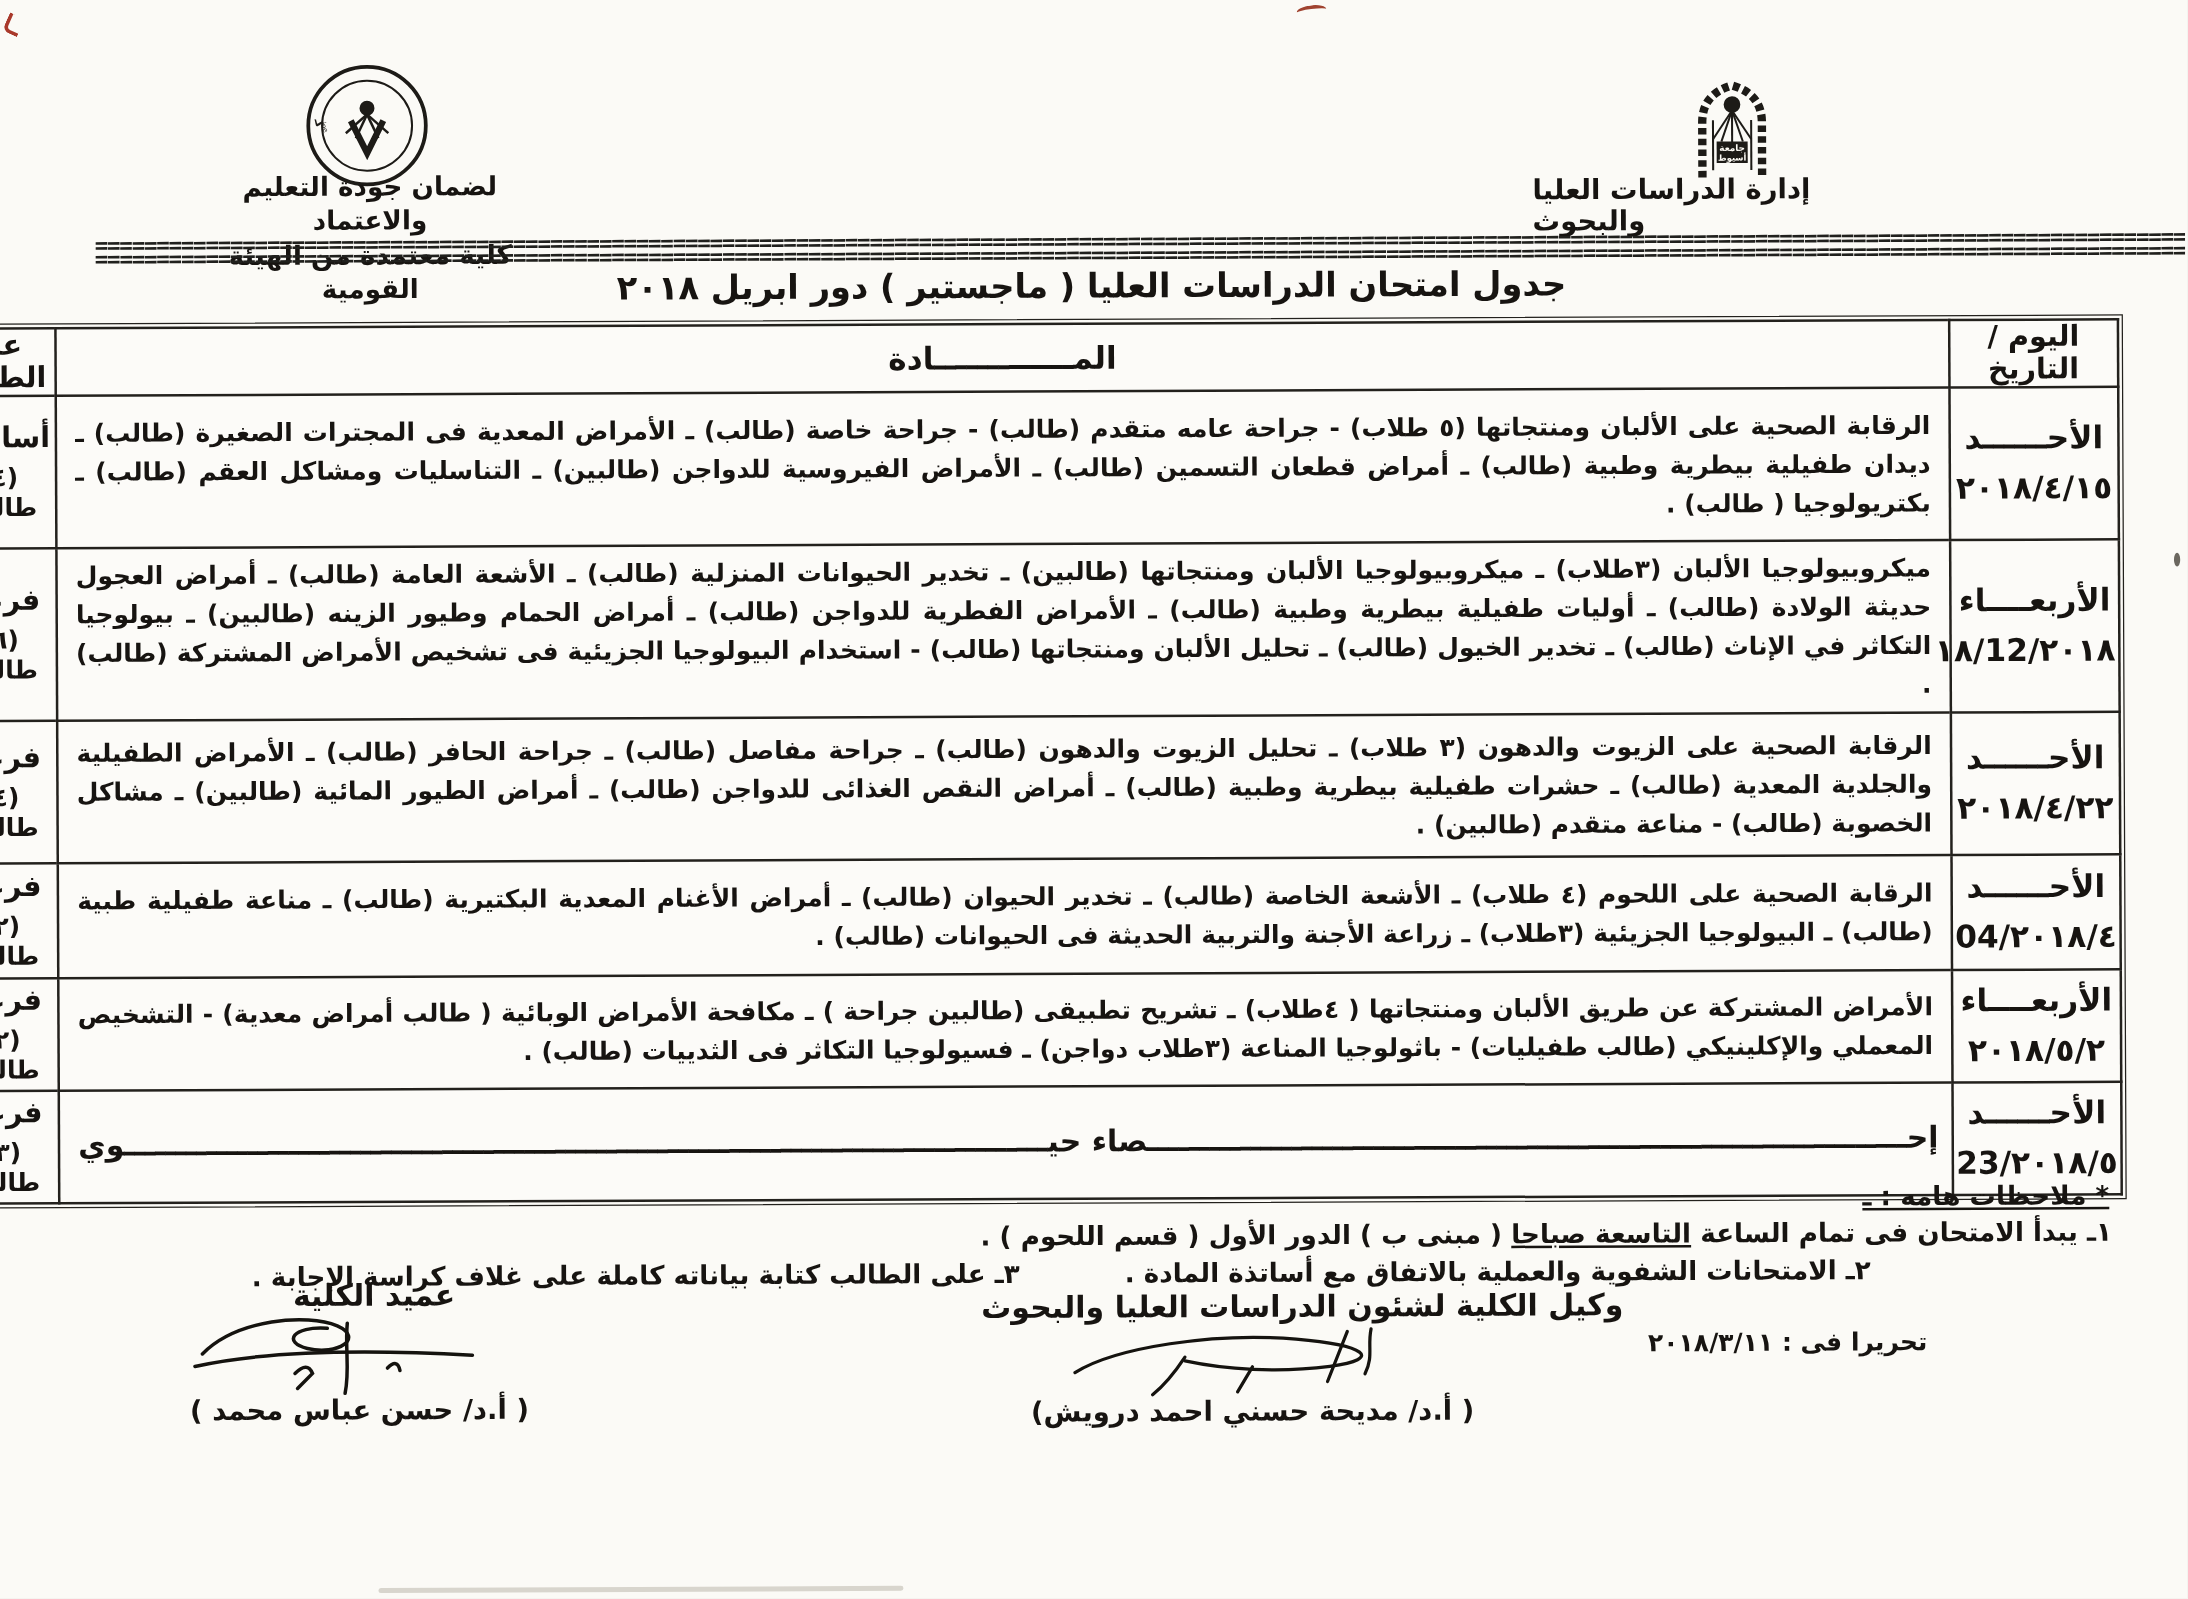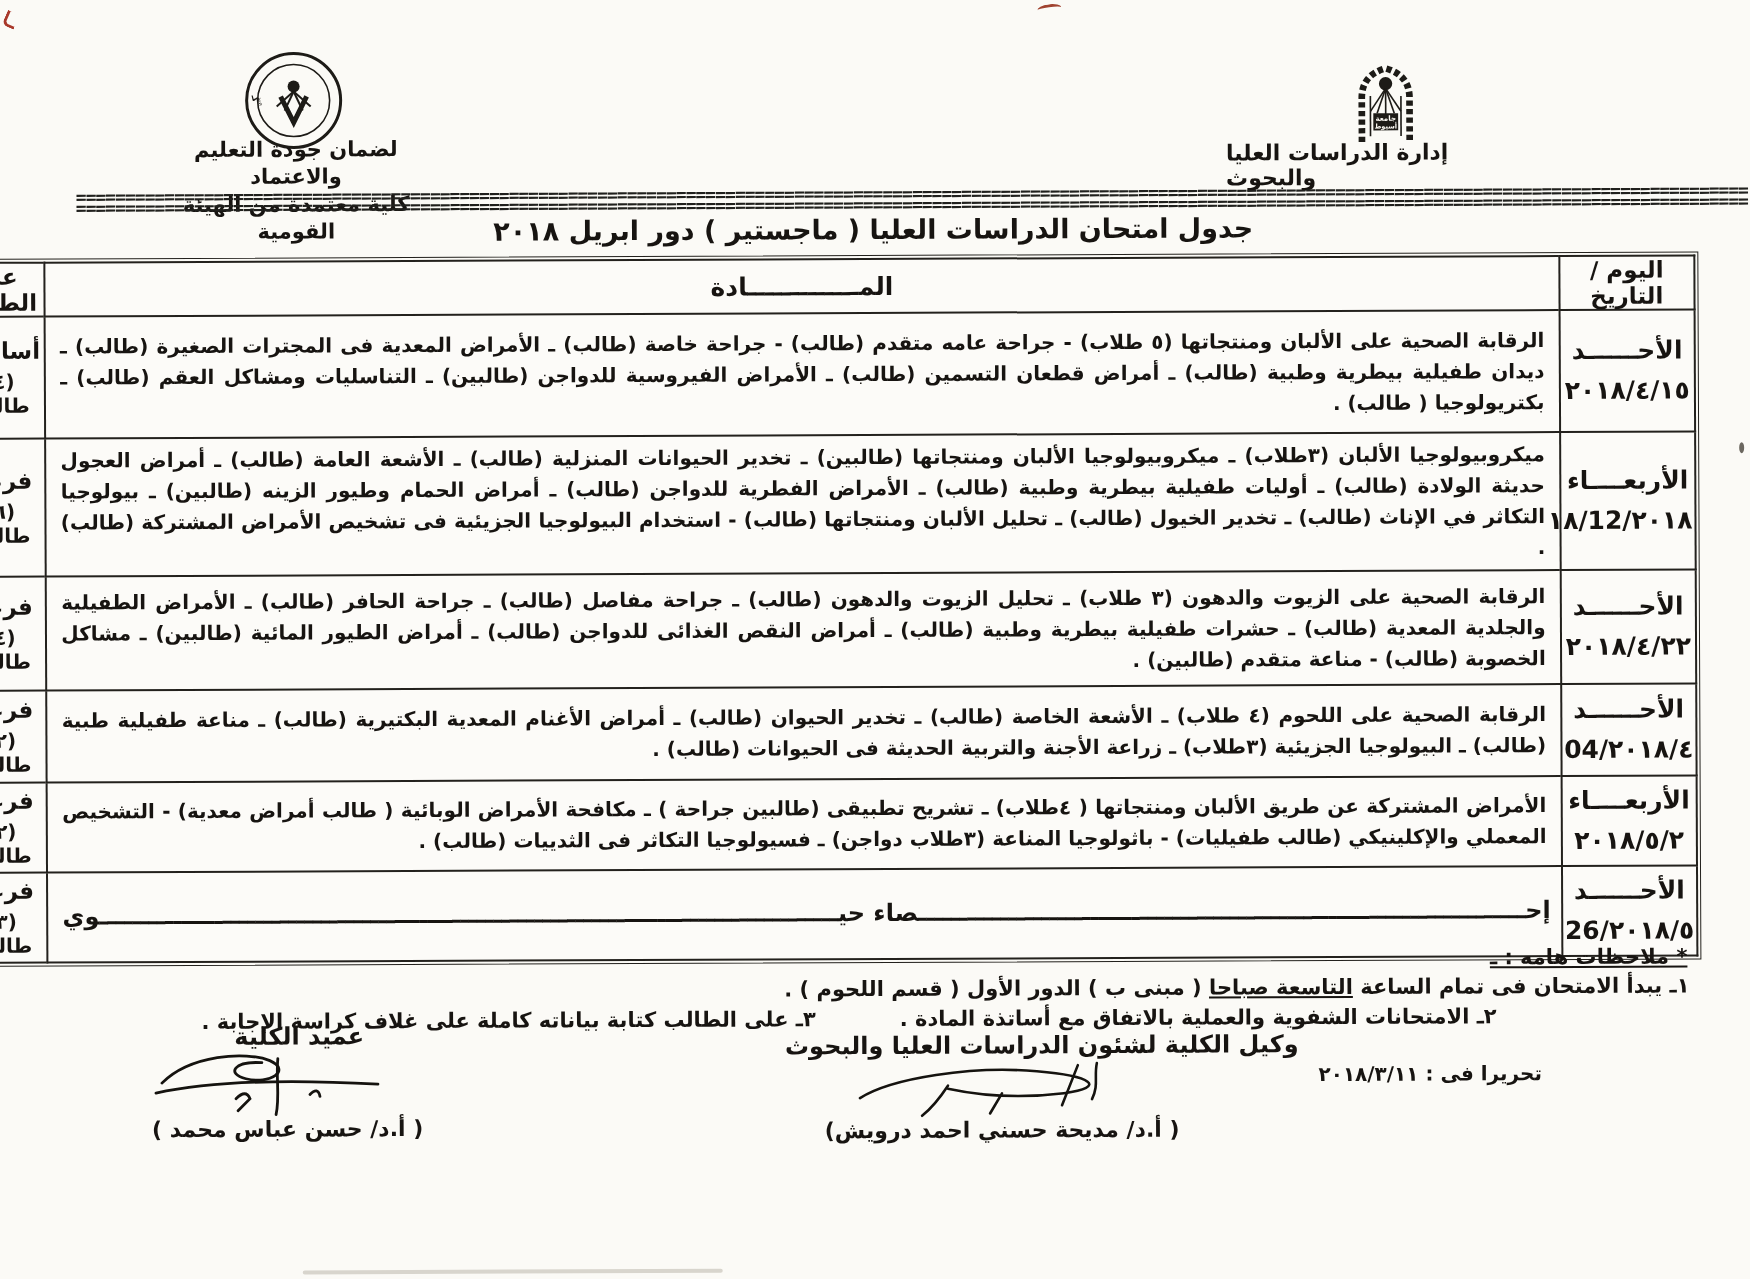--- a/index.html
+++ b/index.html
@@ -177,21 +177,21 @@
             </td>
         <td class="c-subj">الأمراض المشتركة عن طريق الألبان ومنتجاتها ( ٤طلاب) ـ تشريح تطبيقى (طالبين جراحة ) ـ مكافحة الأمراض الوبائية ( طالب أمراض معدية) - التشخيص المعملي والإكلينيكي (طالب طفيليات) - باثولوجيا المناعة (٣طلاب دواجن) ـ فسيولوجيا التكاثر فى الثدييات (طالب) .</td>
         <td class="c-stud">
               <div class="stype">فرعى</div>
               <div class="scount">(١٢ طالب)</div>
             </td>
       </tr>
       <tr class="r6">
         <td class="c-date">
               <div class="day">الأحــــــد</div>
-              <div class="date">٢٠١٨/٥/26</div>
+              <div class="date">٢٠١٨/٥/23</div>
             </td>
         <td class="c-subj stretch">إحــــــــــــــــــــــــــــــــــــــــــــــــــــــــــــــــــــــــــصاء حيــــــــــــــــــــــــــــــــــــــــــــــــــــــــــــــــــــــــــــــــــــــــــوي</td>
         <td class="c-stud">
               <div class="stype">فرعى</div>
               <div class="scount">(١٣ طالب)</div>
             </td>
       </tr>
     </tbody>
       </table>
 

